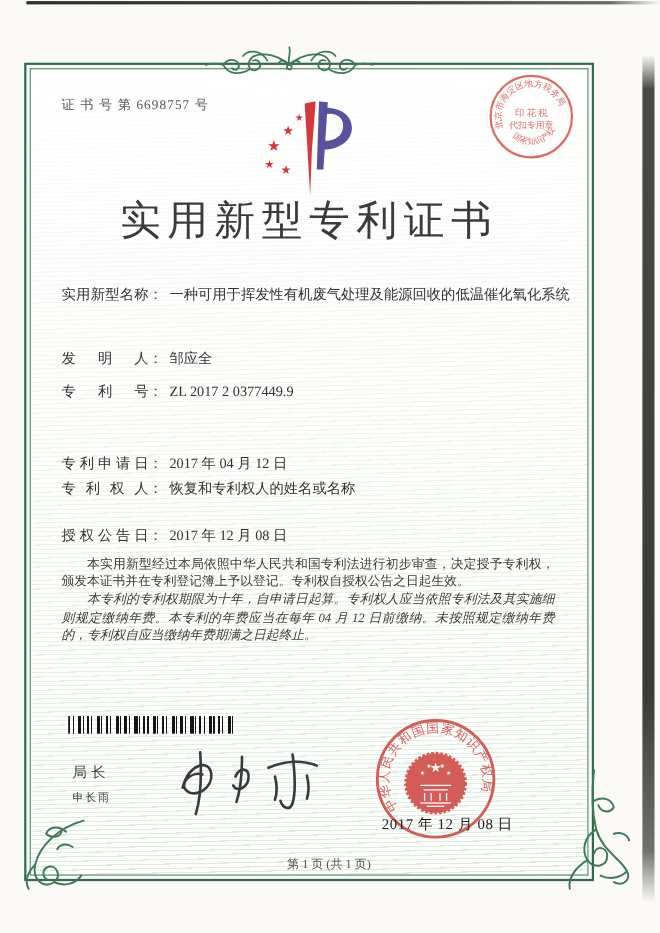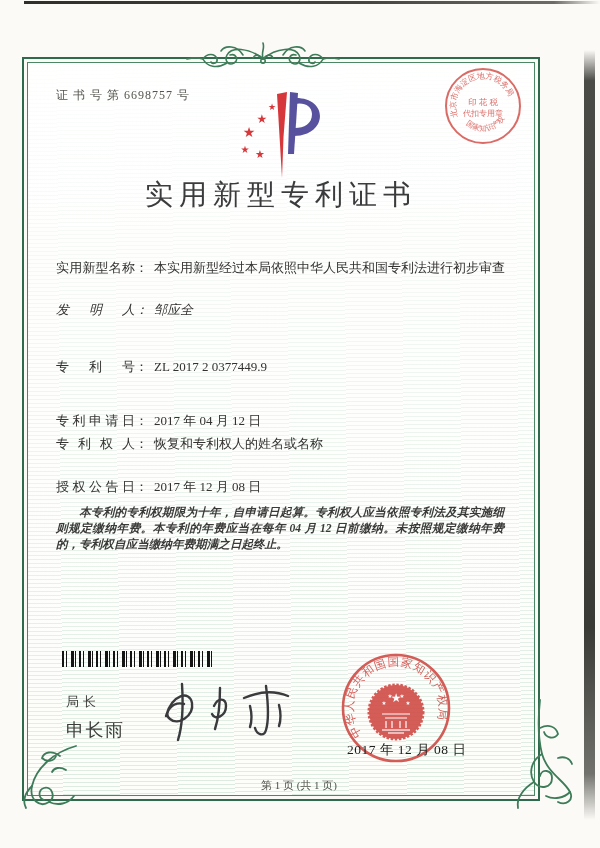--- a/index.html
+++ b/index.html
@@ -17,33 +17,33 @@
     background:linear-gradient(180deg,rgba(70,70,68,0),#4a4a46 4%,#393936 75%,#72726c 94%,rgba(120,120,116,0));}
   
   .frame-outer{left:22px;top:57px;width:514px;height:740px;border:2px solid #2e6b4c;}
   .frame-inner{position:absolute;left:3px;top:3px;right:3px;bottom:3px;border:1px solid #4c8766;
     background-color:#fdfdfa;
     background-image:
       linear-gradient(180deg,rgba(255,255,255,.95) 0%,rgba(255,255,255,.55) 45%,rgba(255,255,255,.05) 100%),
       repeating-linear-gradient(179deg,rgba(140,192,162,.30) 0 1px,rgba(255,255,255,0) 1px 4px);}
   
   .cert-no{left:56px;top:87px;font-size:12px;letter-spacing:1px;color:#55544e;}
-  .title{left:22px;top:176px;width:518px;text-align:center;font-size:28px;letter-spacing:6px;
+  .title{left:22px;top:176px;width:518px;text-align:center;font-size:37px;letter-spacing:6px;
     color:#3b3b3d;font-weight:500;}
   .field{left:56px;width:460px;font-size:13px;color:#333231;white-space:nowrap;}
   .flabel{display:inline-block;width:79px;text-align:justify;text-align-last:justify;vertical-align:top;}
   .fcolon{display:inline-block;margin-right:6px;}
   .body-text{left:56px;top:505px;width:448px;font-size:11.6px;line-height:16.2px;
     color:#3a3a38;text-align:justify;}
   .body-text p{margin:0;text-indent:2em;}
-  .body-text p.kai{font-style:italic;font-weight:bold;}
+  .body-text p.kai{font-style:italic;}
   .barcode{left:62px;top:651px;width:150px;height:16px;
     background:repeating-linear-gradient(90deg,#141414 0 2px,rgba(0,0,0,0) 2px 4px,#141414 4px 5px,rgba(0,0,0,0) 5px 9px,#141414 9px 12px,rgba(0,0,0,0) 12px 13px,#141414 13px 14px,rgba(0,0,0,0) 14px 17px);}
   .officer-title{left:66px;top:693px;font-size:13px;letter-spacing:4px;color:#3c3c3a;}
-  .officer-name{left:66px;top:718px;font-size:18px;letter-spacing:1.5px;color:#3c3c3a;}
+  .officer-name{left:66px;top:718px;font-size:10px;letter-spacing:1.5px;color:#3c3c3a;}
   .seal-date{left:347px;top:741px;font-size:13.5px;letter-spacing:.5px;color:#1f1f1d;z-index:6;}
   .footer{left:22px;top:778px;width:554px;text-align:center;font-size:11px;color:#52524c;}
   .seal{opacity:.88;z-index:5;}
   .stamp{opacity:.85;}
   svg{display:block;}
 </style>
 </head>
 <body>
 
 <div class="abs scan-top"></div>
@@ -119,39 +119,40 @@
       <textPath href="#taxBot" startOffset="3">国家知识产权局</textPath>
     </text>
   </g>
   <text x="0" y="-1" font-size="8.5" text-anchor="middle" fill="#d4524c">印 花 税</text>
   <text x="0" y="10" font-size="8" text-anchor="middle" fill="#d4524c">代扣专用章</text>
 </svg>
 
 <div class="abs title">实用新型专利证书</div>
 
 <div class="abs field" style="top:259px;">
-  <span class="flabel">实用新型名称</span><span class="fcolon">：</span><span>本实用新型经过本局依照中华人民共和国专利法进行初步审查</span>
-</div>
-<div class="abs field" style="top:301px;font-style:italic;">
+  <span class="flabel">实用新型名称</span><span class="fcolon">：</span><span>一种可用于挥发性有机废气处理及能源回收的低温催化氧化系统</span>
+</div>
+<div class="abs field" style="top:317px;">
   <span class="flabel">发明人</span><span class="fcolon">：</span><span>邹应全</span>
 </div>
-<div class="abs field" style="top:358px;">
+<div class="abs field" style="top:347px;">
   <span class="flabel">专利号</span><span class="fcolon">：</span><span>ZL 2017 2 0377449.9</span>
 </div>
 <div class="abs field" style="top:412px;">
   <span class="flabel">专利申请日</span><span class="fcolon">：</span><span>2017 年 04 月 12 日</span>
 </div>
 <div class="abs field" style="top:435px;">
   <span class="flabel">专利权人</span><span class="fcolon">：</span><span>恢复和专利权人的姓名或名称</span>
 </div>
 <div class="abs field" style="top:478px;">
   <span class="flabel">授权公告日</span><span class="fcolon">：</span><span>2017 年 12 月 08 日</span>
 </div>
 
 <div class="abs body-text">
+  <p>本实用新型经过本局依照中华人民共和国专利法进行初步审查，决定授予专利权，颁发本证书并在专利登记簿上予以登记。专利权自授权公告之日起生效。</p>
   <p class="kai">本专利的专利权期限为十年，自申请日起算。专利权人应当依照专利法及其实施细则规定缴纳年费。本专利的年费应当在每年 04 月 12 日前缴纳。未按照规定缴纳年费的，专利权自应当缴纳年费期满之日起终止。</p>
 </div>
 
 <div class="abs barcode"></div>
 
 <div class="abs officer-title">局长</div>
 <div class="abs officer-name">申长雨</div>
 
 <svg class="abs" style="left:148px;top:676px;" width="165" height="72" viewBox="0 0 165 72">
   <g stroke="#2b2b2f" stroke-width="2.4" fill="none" stroke-linecap="round" opacity=".92">

